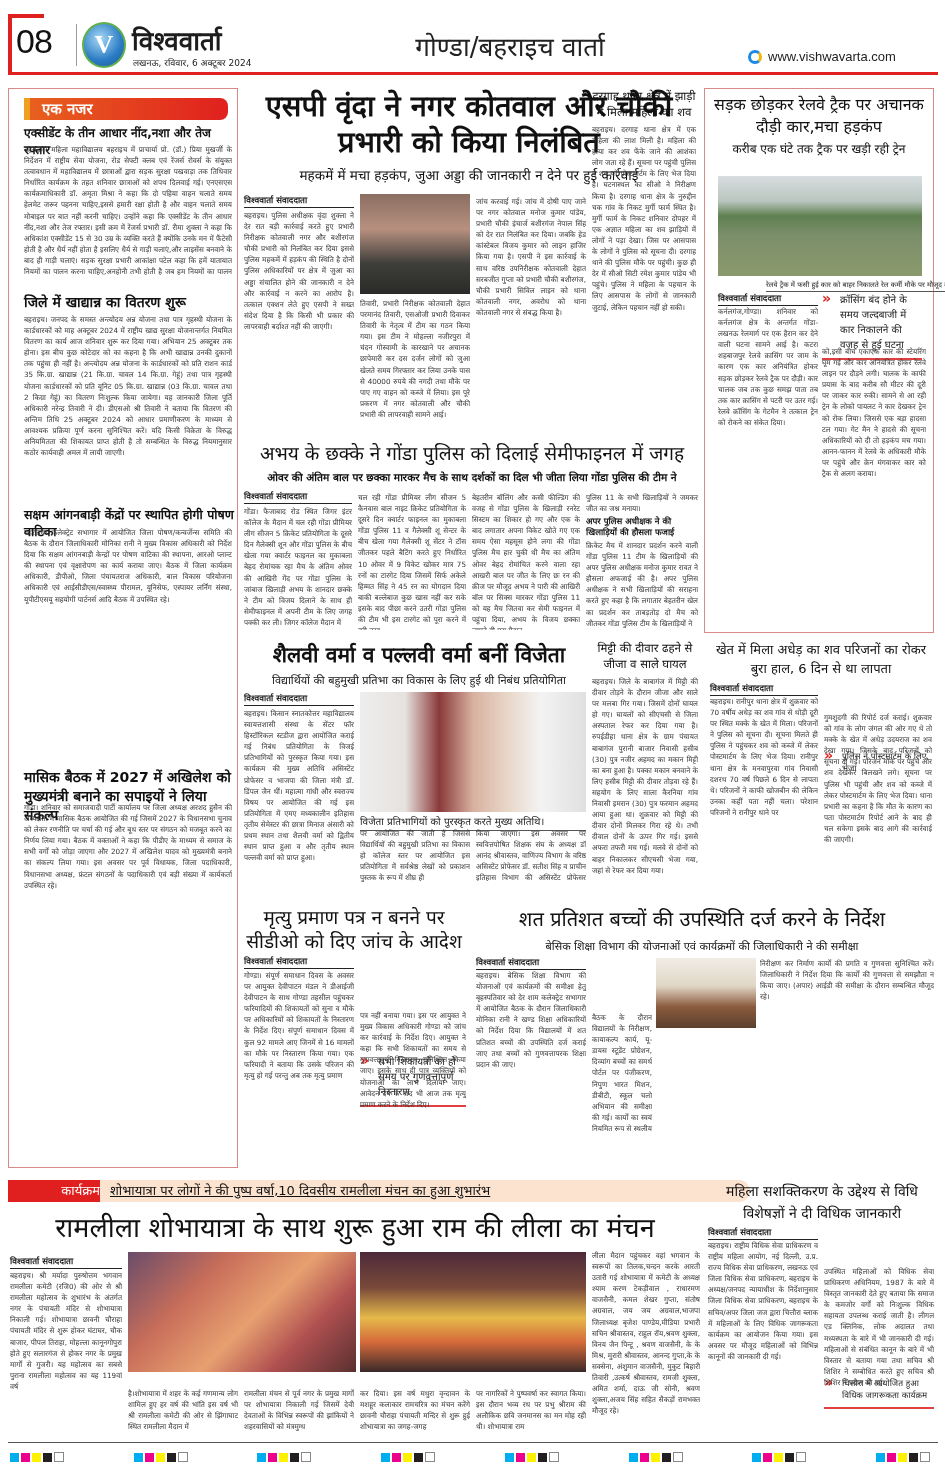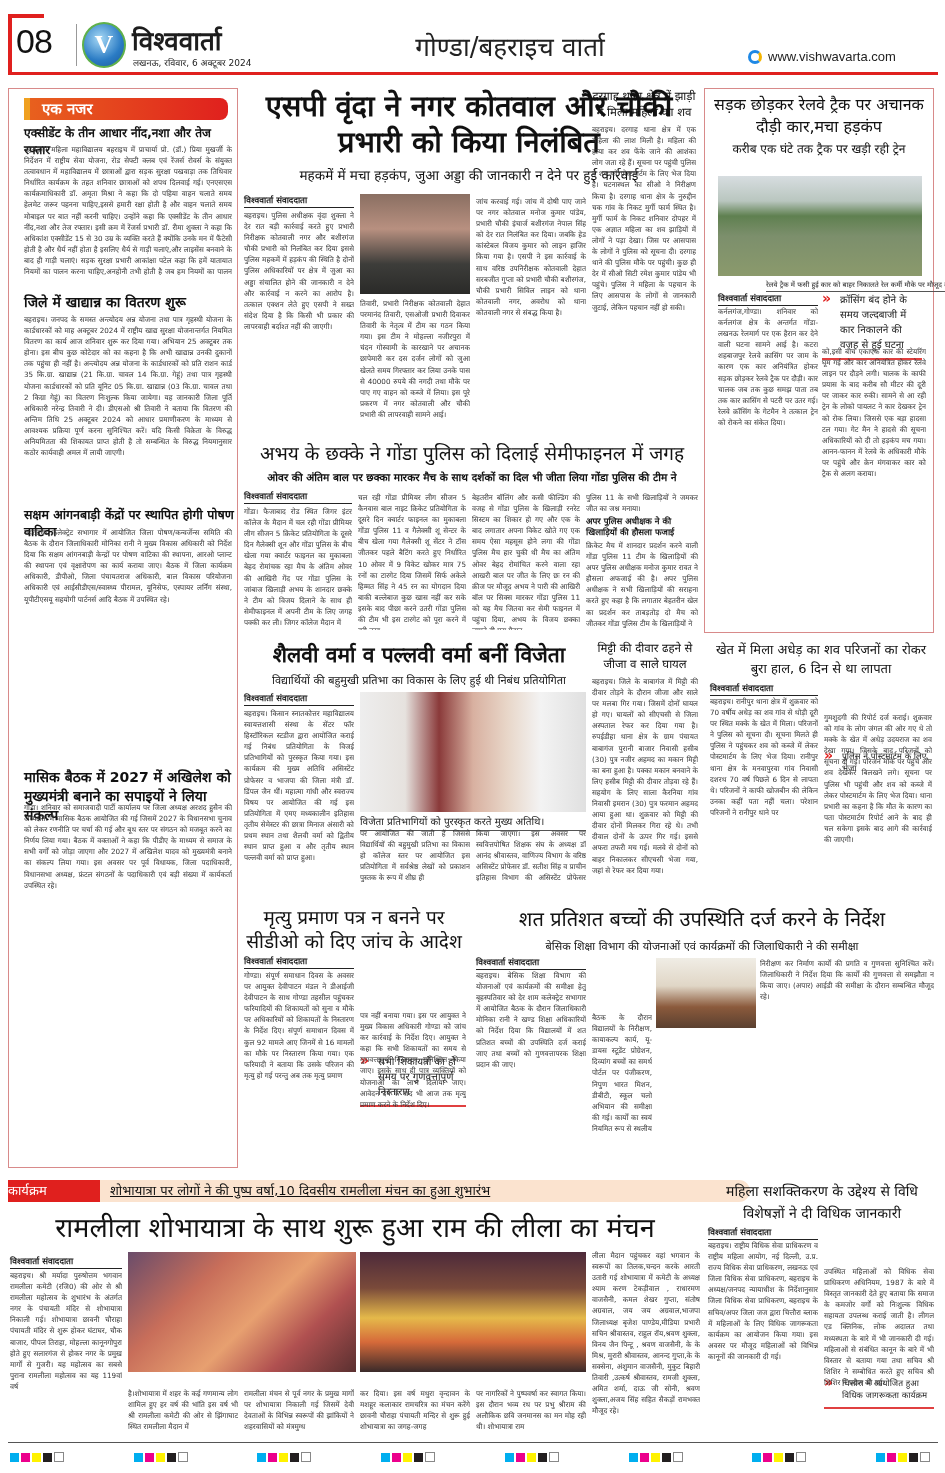--- a/index.html
+++ b/index.html
@@ -19,21 +19,21 @@
   .byline { font-size: 8.5px; font-weight: bold; color: #222; border-bottom: 1px solid #222; padding-bottom: 2px; margin-bottom: 3px; }
   .hl-xl { font-weight: bold; color: #111; text-align: center; }
   .sub { color: #111; text-align: center; }
   .photo { background: linear-gradient(135deg, #6b6f5a, #a7a58c 40%, #59604d); }
   .caption { font-size: 10px; color: #222; border-bottom: 1px solid #555; padding: 2px 0; }
   .pull { font-size: 10px; color: #222; line-height: 15px; padding-left: 18px; position: relative; border-bottom: 2px solid #e04040; padding-bottom: 6px; }
   .pull .chev { position: absolute; left: 0; top: -1px; color: #e0201e; font-weight: bold; font-size: 14px; }
   .ek-nazar { left: 24px; top: 98px; width: 204px; height: 22px; background: linear-gradient(90deg,#e8601e,#e0201e); color: #fff; font-weight: bold; font-size: 15px; padding-left: 12px; line-height: 22px; border-radius: 0 8px 8px 0; border-left: 6px solid #f0a020; }
   .left-h { font-weight: bold; font-size: 12.5px; color: #111; }
   .karyakram { left: 8px; top: 1180px; width: 378px; height: 22px; background: #fbe3cf; border-radius: 0 12px 12px 0; }
-  .karyakram-tag { left: 8px; top: 1180px; width: 92px; height: 22px; background: #e0201e; color: #fff; font-size: 13px; text-align: left; line-height: 22px; }
+  .karyakram-tag { left: 8px; top: 1180px; width: 92px; height: 22px; background: #e0201e; color: #fff; font-size: 13px; text-align: right; line-height: 22px; }
   .karyakram-text { left: 110px; top: 1181px; font-size: 13px; color: #111; line-height: 20px; text-decoration: underline; }
   .regmark { display: inline-flex; gap: 2px; align-items: center; }
   .regmark span { width: 9px; height: 9px; display: inline-block; }
   .regmark .plus { width: 10px; height: 10px; border: 1px solid #888; position: relative; }
 </style>
 </head>
 <body>
 
 <div class="abs mast-redtop"></div>
 <div class="abs" style="left:8px;top:14px;width:4px;height:60px;background:#e0201e;"></div>

